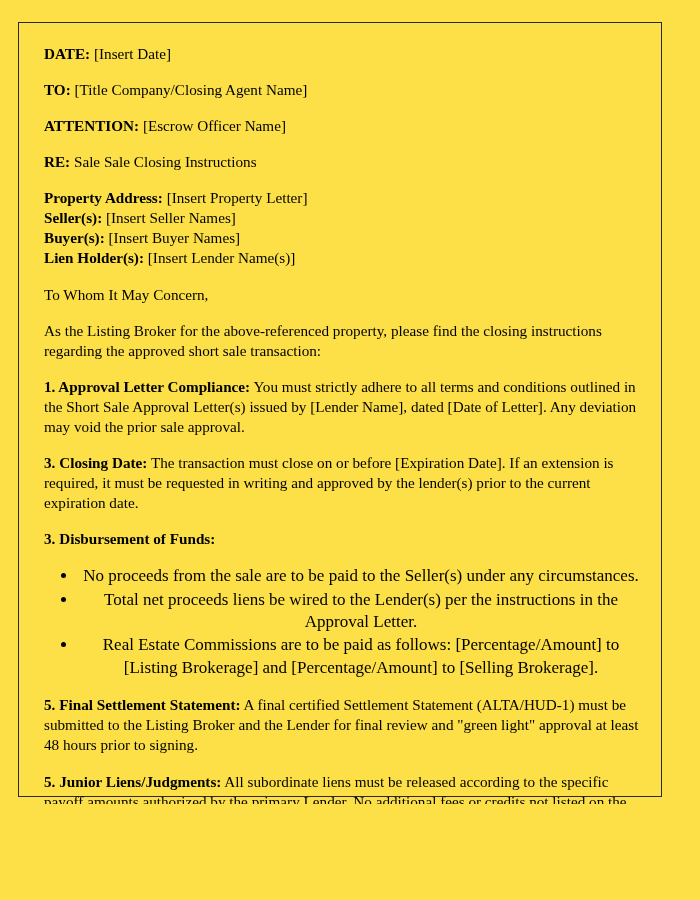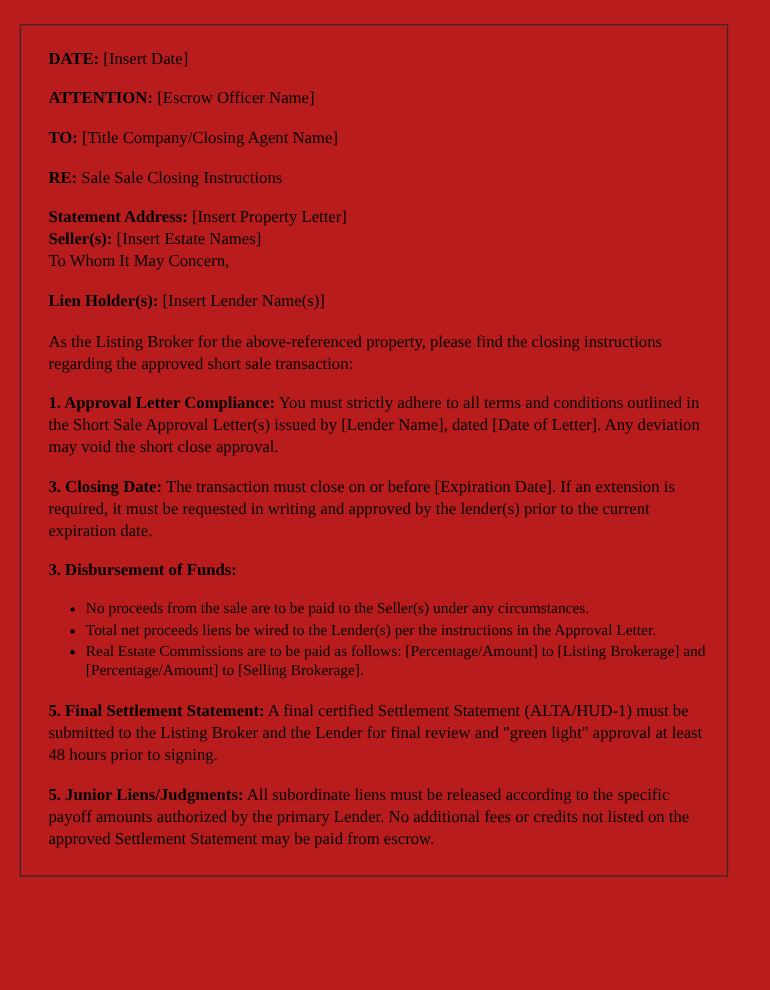--- a/index.html
+++ b/index.html
@@ -11,21 +11,21 @@
     width: 700px;
     height: 900px;
     font-family: "Liberation Serif", serif;
     color: #000000;
   }
   .page {
     position: relative;
     width: 700px;
     height: 900px;
     overflow: hidden;
-    background: #b91c1c;
+    background: #fde047;
   }
   .doc-border {
     position: absolute;
     left: 18px;
     top: 22px;
     width: 644px;
     height: 775px;
     border: 1px solid #2a2a2a;
     box-sizing: border-box;
   }
@@ -49,72 +49,77 @@
     margin-bottom: 0px;
   }
   .lbl {
     font-weight: bold;
   }
   ul.bullets {
     margin: 0 0 16px 0;
     padding-left: 34px;
   }
   ul.bullets li {
-    font-size: 14px;
+    font-size: 17px;
     line-height: 1.32;
     margin-bottom: 1px;
+    text-align: center;
   }
 </style>
 </head>
 <body>
 
 <div class="page">
   <div class="doc-border"></div>
 
   <div class="content">
 
     <p class="block">
       <span class="lbl">DATE:</span>
       <span>[Insert Date]</span>
     </p>
 
     <p class="block">
-      <span class="lbl">ATTENTION:</span>
-      <span>[Escrow Officer Name]</span>
+      <span class="lbl">TO:</span>
+      <span>[Title Company/Closing Agent Name]</span>
     </p>
 
     <p class="block">
-      <span class="lbl">TO:</span>
-      <span>[Title Company/Closing Agent Name]</span>
+      <span class="lbl">ATTENTION:</span>
+      <span>[Escrow Officer Name]</span>
     </p>
 
     <p class="block">
       <span class="lbl">RE:</span>
       <span>Sale Sale Closing Instructions</span>
     </p>
 
     <p class="tight">
-      <span class="lbl">Statement Address:</span>
+      <span class="lbl">Property Address:</span>
       <span>[Insert Property Letter]</span>
     </p>
     <p class="tight">
       <span class="lbl">Seller(s):</span>
-      <span>[Insert Estate Names]</span>
+      <span>[Insert Seller Names]</span>
     </p>
-    <p class="block">To Whom It May Concern,</p>
-
+    <p class="tight">
+      <span class="lbl">Buyer(s):</span>
+      <span>[Insert Buyer Names]</span>
+    </p>
     <p class="block">
       <span class="lbl">Lien Holder(s):</span>
       <span>[Insert Lender Name(s)]</span>
     </p>
 
+    <p class="block">To Whom It May Concern,</p>
+
     <p class="block">As the Listing Broker for the above-referenced property, please find the closing instructions regarding the approved short sale transaction:</p>
 
     <p class="block">
-      <span class="lbl">1. Approval Letter Compliance:</span><span> You must strictly adhere to all terms and conditions outlined in the Short Sale Approval Letter(s) issued by [Lender Name], dated [Date of Letter]. Any deviation may void the short close approval.</span>
+      <span class="lbl">1. Approval Letter Compliance:</span><span> You must strictly adhere to all terms and conditions outlined in the Short Sale Approval Letter(s) issued by [Lender Name], dated [Date of Letter]. Any deviation may void the prior sale approval.</span>
     </p>
 
     <p class="block">
       <span class="lbl">3. Closing Date:</span><span> The transaction must close on or before [Expiration Date]. If an extension is required, it must be requested in writing and approved by the lender(s) prior to the current expiration date.</span>
     </p>
 
     <p class="block">
       <span class="lbl">3. Disbursement of Funds:</span><span></span>
     </p>
 

